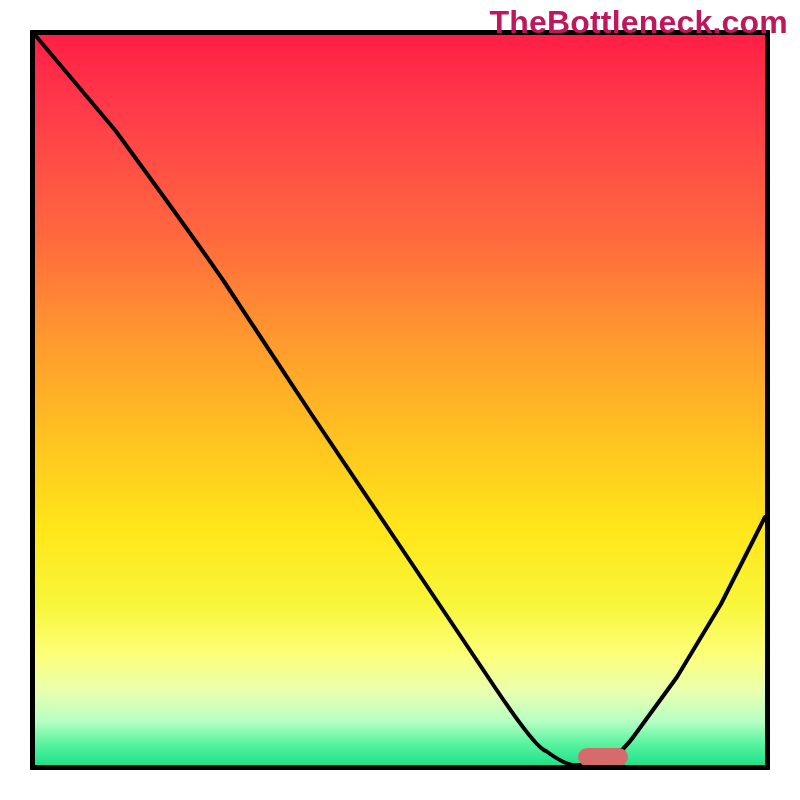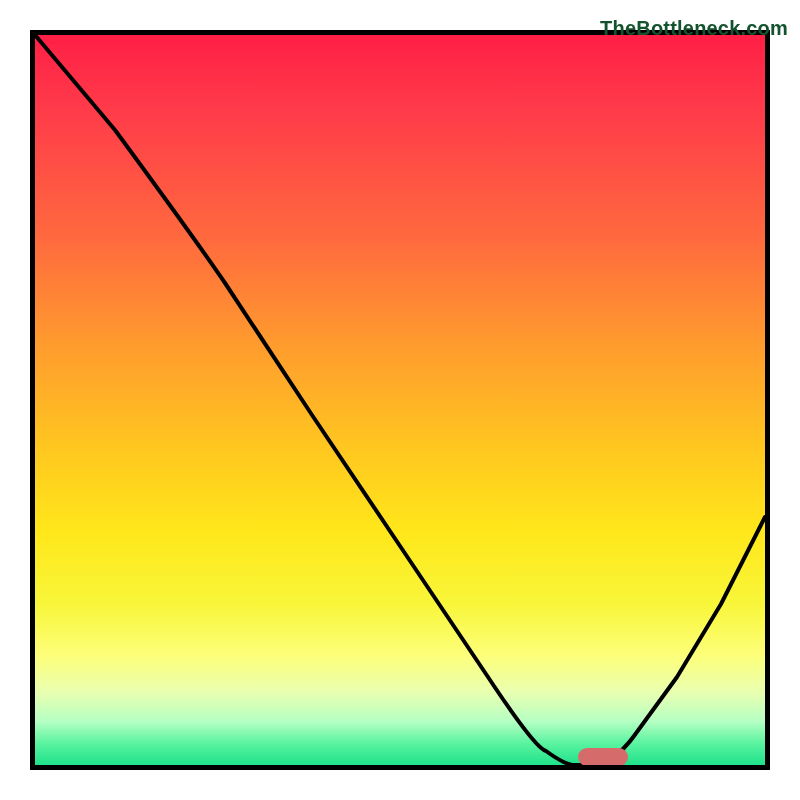--- a/index.html
+++ b/index.html
@@ -11,25 +11,25 @@
     font-family: Arial, Helvetica, sans-serif;
     overflow: hidden;
   }
   .stage {
     position: relative;
     width: 800px;
     height: 800px;
   }
   .watermark {
     position: absolute;
-    top: 17px;
+    top: 4px;
     right: 12px;
-    font-size: 20px;
+    font-size: 32px;
     font-weight: 600;
-    color: #14532d;
+    color: #be185d;
     letter-spacing: 0.2px;
     z-index: 50;
   }
   .plot {
     position: absolute;
     left: 30px;
     top: 30px;
     width: 740px;
     height: 740px;
     box-sizing: border-box;

